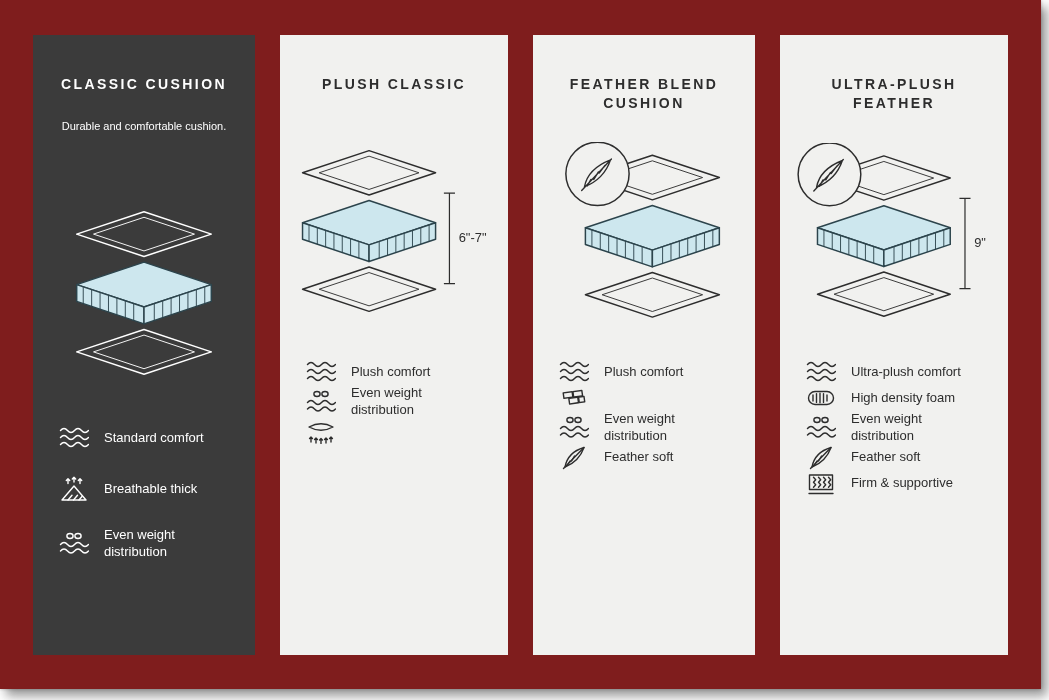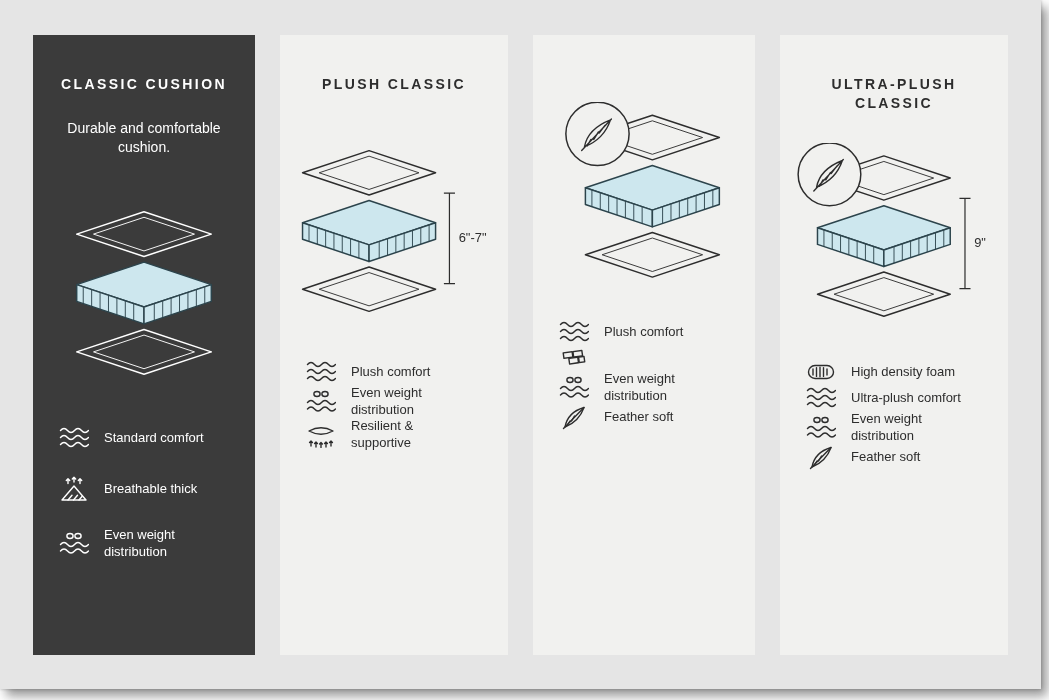--- a/index.html
+++ b/index.html
@@ -1,26 +1,26 @@
 <!DOCTYPE html>
 <html><head>
 <meta charset="utf-8">
 <style>
   * { margin:0; padding:0; box-sizing:border-box; }
   html,body { width:1049px; height:700px; background:#ffffff; overflow:hidden;
               font-family:"Liberation Sans", sans-serif; }
-  .sheet { position:absolute; left:0; top:0; width:1041px; height:689px; background:#e5e5e5;
+  .sheet { position:absolute; left:0; top:0; width:1041px; height:689px; background:#7f1d1d;
            box-shadow: 0 0 3px rgba(0,0,0,.25), 6px 7px 10px rgba(70,70,70,.55); }
   .cards { display:flex; gap:25px; padding:35px 33px 34px; height:100%; }
   .card { flex:1; background:#f1f1ef; --card-bg:#f1f1ef; color:#2d2d2d;
           padding:40px 16px 26px; display:flex; flex-direction:column; }
   .card--dark { background:#3b3b3b; --card-bg:#3b3b3b; color:#ffffff; }
   .card-title { font-size:14px; font-weight:bold; letter-spacing:2.4px; text-align:center;
                 line-height:1.35; min-height:40px; }
-  .card-desc { font-size:14px; line-height:1.38; text-align:center; min-height:58px; margin:4px 6px 0; }
+  .card-desc { font-size:11px; line-height:1.38; text-align:center; min-height:58px; margin:4px 6px 0; }
   .diagram { height:232px; display:flex; align-items:center; justify-content:center; }
   .features { display:flex; flex-direction:column; margin-top:12px; padding-left:8px; }
   .card--dark .features { gap:25px; margin-top:16px; }
   .feature { display:flex; align-items:center; gap:13px; }
   .ficon-wrap { width:34px; flex:none; display:flex; justify-content:center; }
   .ficon { stroke:currentColor; fill:none; stroke-width:1.4; stroke-linecap:round; stroke-linejoin:round; }
   .flabel { font-size:13px; line-height:1.28; max-width:122px; }
   
   .panel { fill:var(--card-bg); stroke:currentColor; stroke-width:1.6; stroke-linejoin:round; }
   .panel-inner { fill:none; stroke:currentColor; stroke-width:1; }
@@ -176,26 +176,26 @@
               </svg>
           </span>
           <span class="flabel">Even weight distribution</span>
         </div>
         <div class="feature">
           <span class="ficon-wrap">
             <svg class="ficon" viewBox="0 0 30 26" width="30" height="26">
                 <use href="#i-spring"></use>
               </svg>
           </span>
-          <span class="flabel">Resilient &amp; supportive</span>
         </div>
       </div>
     </div>
 
     <div class="card">
+      <div class="card-title">FEATHER BLEND CUSHION</div>
       <div class="diagram">
         <svg viewBox="-2 -6 172 192" width="160" height="179">
           <use href="#cushion" x="18" y="6"></use>
           <use href="#feather-badge" x="34" y="28"></use>
         </svg>
       </div>
       <div class="features">
         <div class="feature">
           <span class="ficon-wrap">
             <svg class="ficon" viewBox="0 0 30 26" width="30" height="26">
@@ -224,61 +224,69 @@
             <svg class="ficon" viewBox="0 0 30 26" width="30" height="26">
                 <use href="#i-feather"></use>
               </svg>
           </span>
           <span class="flabel">Feather soft</span>
         </div>
       </div>
     </div>
 
     <div class="card">
-      <div class="card-title">ULTRA-PLUSH CLASSIC</div>
+      <div class="card-title">ULTRA-PLUSH FEATHER</div>
       <div class="diagram">
         <svg viewBox="-2 -6 212 192" width="196" height="177">
           <use href="#cushion" x="18" y="6"></use>
           <use href="#feather-badge" x="34" y="28"></use>
           <g>
             <path class="bracket" d="M181,54 V152 M175,54 H187 M175,152 H187"></path>
             <text class="measure" x="191" y="107">9"</text>
           </g>
         </svg>
       </div>
       <div class="features">
         <div class="feature">
           <span class="ficon-wrap">
             <svg class="ficon" viewBox="0 0 30 26" width="30" height="26">
+                <use href="#i-waves"></use>
+              </svg>
+          </span>
+          <span class="flabel">Ultra-plush comfort</span>
+        </div>
+        <div class="feature">
+          <span class="ficon-wrap">
+            <svg class="ficon" viewBox="0 0 30 26" width="30" height="26">
                 <use href="#i-hdfoam"></use>
               </svg>
           </span>
           <span class="flabel">High density foam</span>
         </div>
         <div class="feature">
           <span class="ficon-wrap">
             <svg class="ficon" viewBox="0 0 30 26" width="30" height="26">
-                <use href="#i-waves"></use>
-              </svg>
-          </span>
-          <span class="flabel">Ultra-plush comfort</span>
-        </div>
-        <div class="feature">
-          <span class="ficon-wrap">
-            <svg class="ficon" viewBox="0 0 30 26" width="30" height="26">
                 <use href="#i-weight"></use>
               </svg>
           </span>
           <span class="flabel">Even weight distribution</span>
         </div>
         <div class="feature">
           <span class="ficon-wrap">
             <svg class="ficon" viewBox="0 0 30 26" width="30" height="26">
                 <use href="#i-feather"></use>
               </svg>
           </span>
           <span class="flabel">Feather soft</span>
+        </div>
+        <div class="feature">
+          <span class="ficon-wrap">
+            <svg class="ficon" viewBox="0 0 30 26" width="30" height="26">
+                <use href="#i-coils"></use>
+              </svg>
+          </span>
+          <span class="flabel">Firm &amp; supportive</span>
         </div>
       </div>
     </div>
 
   </div>
 </div>
 
 </body></html>

